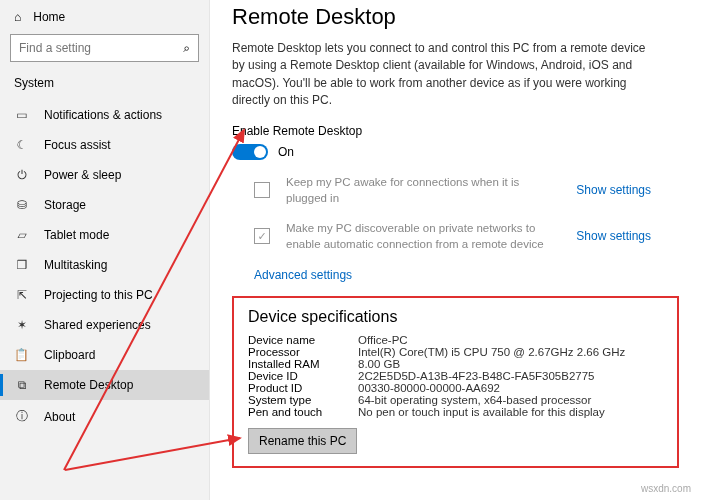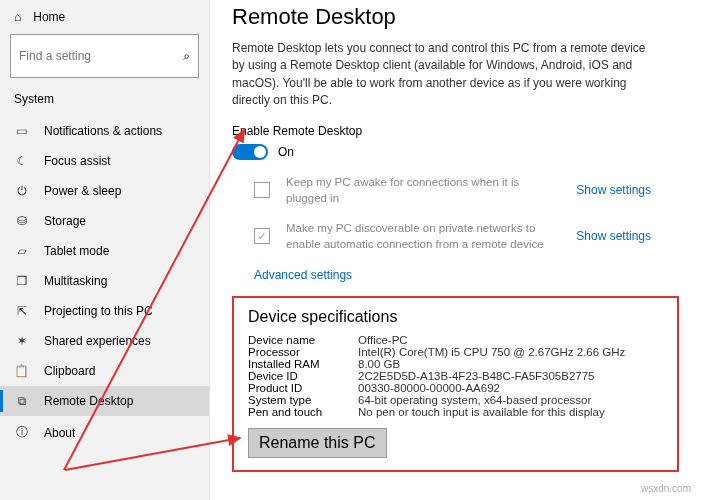--- a/index.html
+++ b/index.html
@@ -1,21 +1,21 @@
 <!DOCTYPE html>
 <html><head>
 <meta charset="utf-8">
 <style>
 *{box-sizing:border-box;margin:0;padding:0;font-family:"Segoe UI",Arial,sans-serif}
 body{width:701px;height:500px;background:#fff;overflow:hidden;font-size:12px;color:#000;position:relative}
 .container{display:flex;height:100%}
 .sidebar{width:210px;background:#f2f2f2;padding:6px 0;border-right:1px solid #e5e5e5}
 .home-row{display:flex;align-items:center;padding:4px 14px 8px;gap:12px}
 .search-wrap{margin:2px 10px 10px}
-.search{display:flex;align-items:center;border:1px solid #999;background:#fff;height:44px;padding:0 8px}
+.search{display:flex;align-items:center;border:1px solid #999;background:#fff;height:28px;padding:0 8px}
 .search input{border:none;outline:none;flex:1;font-size:12px;background:transparent}
 .cat{font-weight:400;padding:4px 14px 10px;font-size:12px}
 .navlist{list-style:none}
 .navitem{display:flex;align-items:center;gap:14px;padding:8px 14px;cursor:pointer}
 .navitem.sel{background:#d8d8d8;position:relative}
 .navitem.sel::before{content:"";position:absolute;left:0;top:4px;bottom:4px;width:3px;background:#0078d4}
 .navitem .ic{width:16px;display:flex;justify-content:center;color:#333}
 .main{flex:1;padding:0 22px 10px;position:relative;overflow:hidden}
 h1{font-size:22px;font-weight:400;margin:4px 0 10px}
 .desc{font-size:12px;color:#333;line-height:1.45;max-width:420px}
@@ -27,21 +27,21 @@
 .chk{width:16px;height:16px;border:1px solid #999;flex-shrink:0;margin-top:1px;display:flex;align-items:center;justify-content:center;color:#999;font-size:11px}
 .chk-txt{color:#888;font-size:11.5px;max-width:260px;line-height:1.4}
 .link{color:#0067c0;font-size:12px;cursor:pointer}
 .link-r{position:absolute;right:28px}
 .adv{margin:12px 0 14px 22px}
 .spec-box{border:2px solid #e03030;padding:10px 14px 12px;margin-top:4px}
 .spec-title{font-size:16px;font-weight:400;margin-bottom:8px}
 .spec-grid{display:grid;grid-template-columns:110px 1fr;row-gap:0;font-size:11.5px}
 .spec-grid .k{color:#000}
 .spec-grid .v{color:#333}
-.rename{margin-top:10px;padding:5px 10px;background:#ccc;border:1px solid #999;font-size:16px;cursor:pointer}
+.rename{margin-top:10px;padding:5px 10px;background:#ccc;border:1px solid #999;font-size:12px;cursor:pointer}
 .watermark{position:absolute;bottom:6px;right:10px;font-size:10px;color:#aaa}
 svg.arrow{position:absolute;pointer-events:none;z-index:5}
 </style>
 </head>
 <body>
 
 <div class="container">
   <div class="sidebar">
     <div class="home-row">
       <span class="ic">⌂</span>

